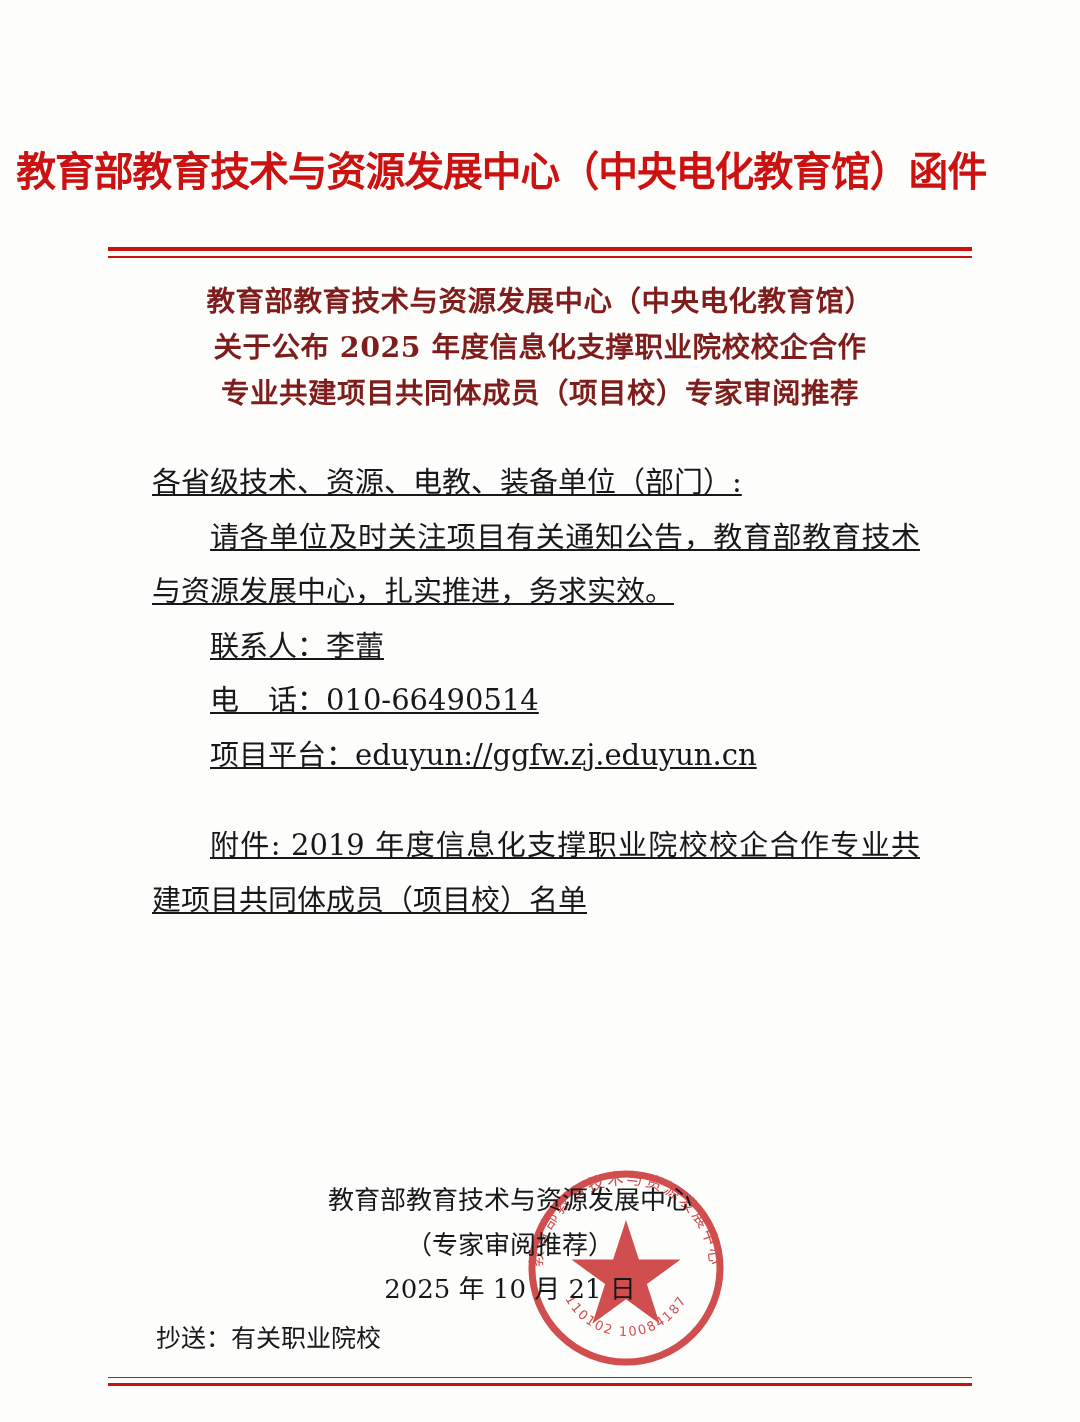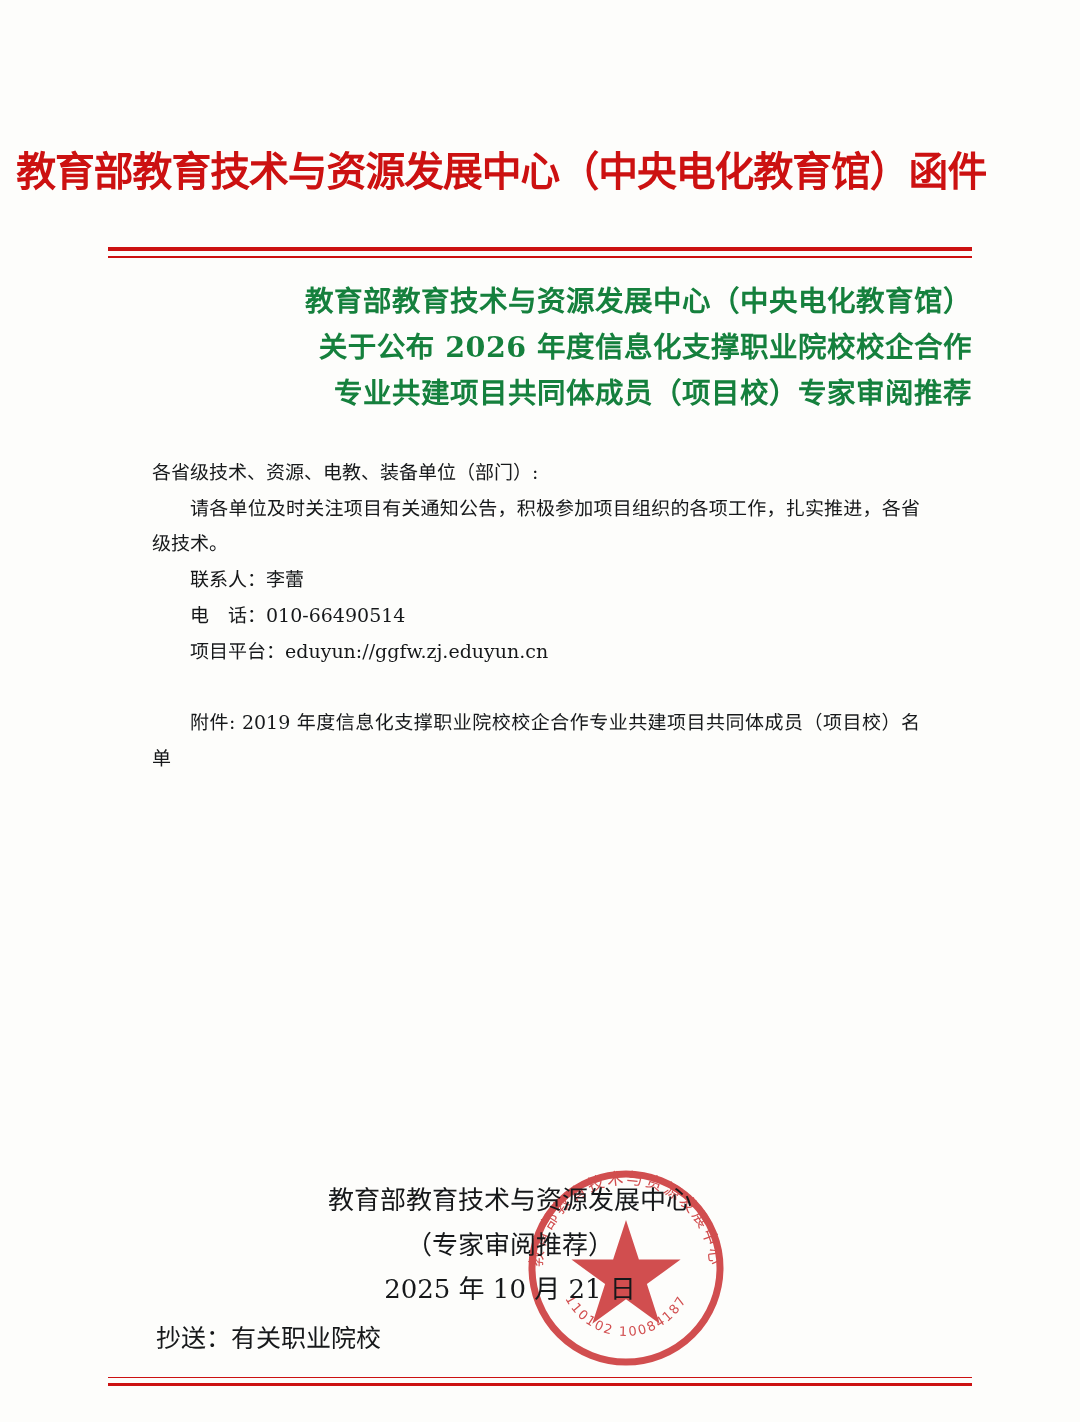--- a/index.html
+++ b/index.html
@@ -58,39 +58,40 @@
     width: 100%;
     margin-top: 5px;
   }
 
   
   .doc-title {
     position: absolute;
     top: 278px;
     left: 108px;
     width: 864px;
-    text-align: right;
+    text-align: center;
     font-weight: 700;
     font-size: 28.5px;
     line-height: 1.62;
     letter-spacing: 0.5px;
-    color: #15803d;
+    color: #7f1d1d;
   }
   .doc-title div { white-space: nowrap; }
 
   
   .body-block {
     position: absolute;
     top: 455px;
     left: 152px;
     width: 768px;
-    font-size: 19px;
+    font-size: 29px;
     line-height: 1.88;
     color: #16181a;
     text-align: justify;
+    text-decoration: underline;
   }
   .p-indent { text-indent: 2em; }
   .p-flat { text-indent: 0; }
   .last-left { text-align: justify; text-align-last: left; }
 
   .contact-line { text-indent: 2em; white-space: pre; }
 
   .attach-block {
     margin-top: 36px;
   }
@@ -155,27 +156,27 @@
     <div class="letterhead-title">教育部教育技术与资源发展中心（中央电化教育馆）函件</div>
   </div>
 
   <div class="rule-wrap">
     <div class="rule-thick"></div>
     <div class="rule-thin"></div>
   </div>
 
   <div class="doc-title">
     <div>教育部教育技术与资源发展中心（中央电化教育馆）</div>
-    <div>关于公布 2026 年度信息化支撑职业院校校企合作</div>
+    <div>关于公布 2025 年度信息化支撑职业院校校企合作</div>
     <div>专业共建项目共同体成员（项目校）专家审阅推荐</div>
   </div>
 
   <div class="body-block">
     <div class="p-flat">各省级技术、资源、电教、装备单位（部门）:</div>
-    <div class="p-indent last-left">请各单位及时关注项目有关通知公告，积极参加项目组织的各项工作，扎实推进，各省级技术。</div>
+    <div class="p-indent last-left">请各单位及时关注项目有关通知公告，教育部教育技术与资源发展中心，扎实推进，务求实效。</div>
     <div class="contact-line">联系人：李蕾</div>
     <div class="contact-line">电　话：010-66490514</div>
     <div class="contact-line">项目平台：eduyun://ggfw.zj.eduyun.cn</div>
     <div class="p-indent last-left attach-block">附件: 2019 年度信息化支撑职业院校校企合作专业共建项目共同体成员（项目校）名单</div>
   </div>
 
   <div class="seal">
     <svg viewBox="0 0 220 220" xmlns="http://www.w3.org/2000/svg">
       <defs>
         <path id="arcTop" d="M 26,110 A 84,84 0 0 1 194,110"></path>

